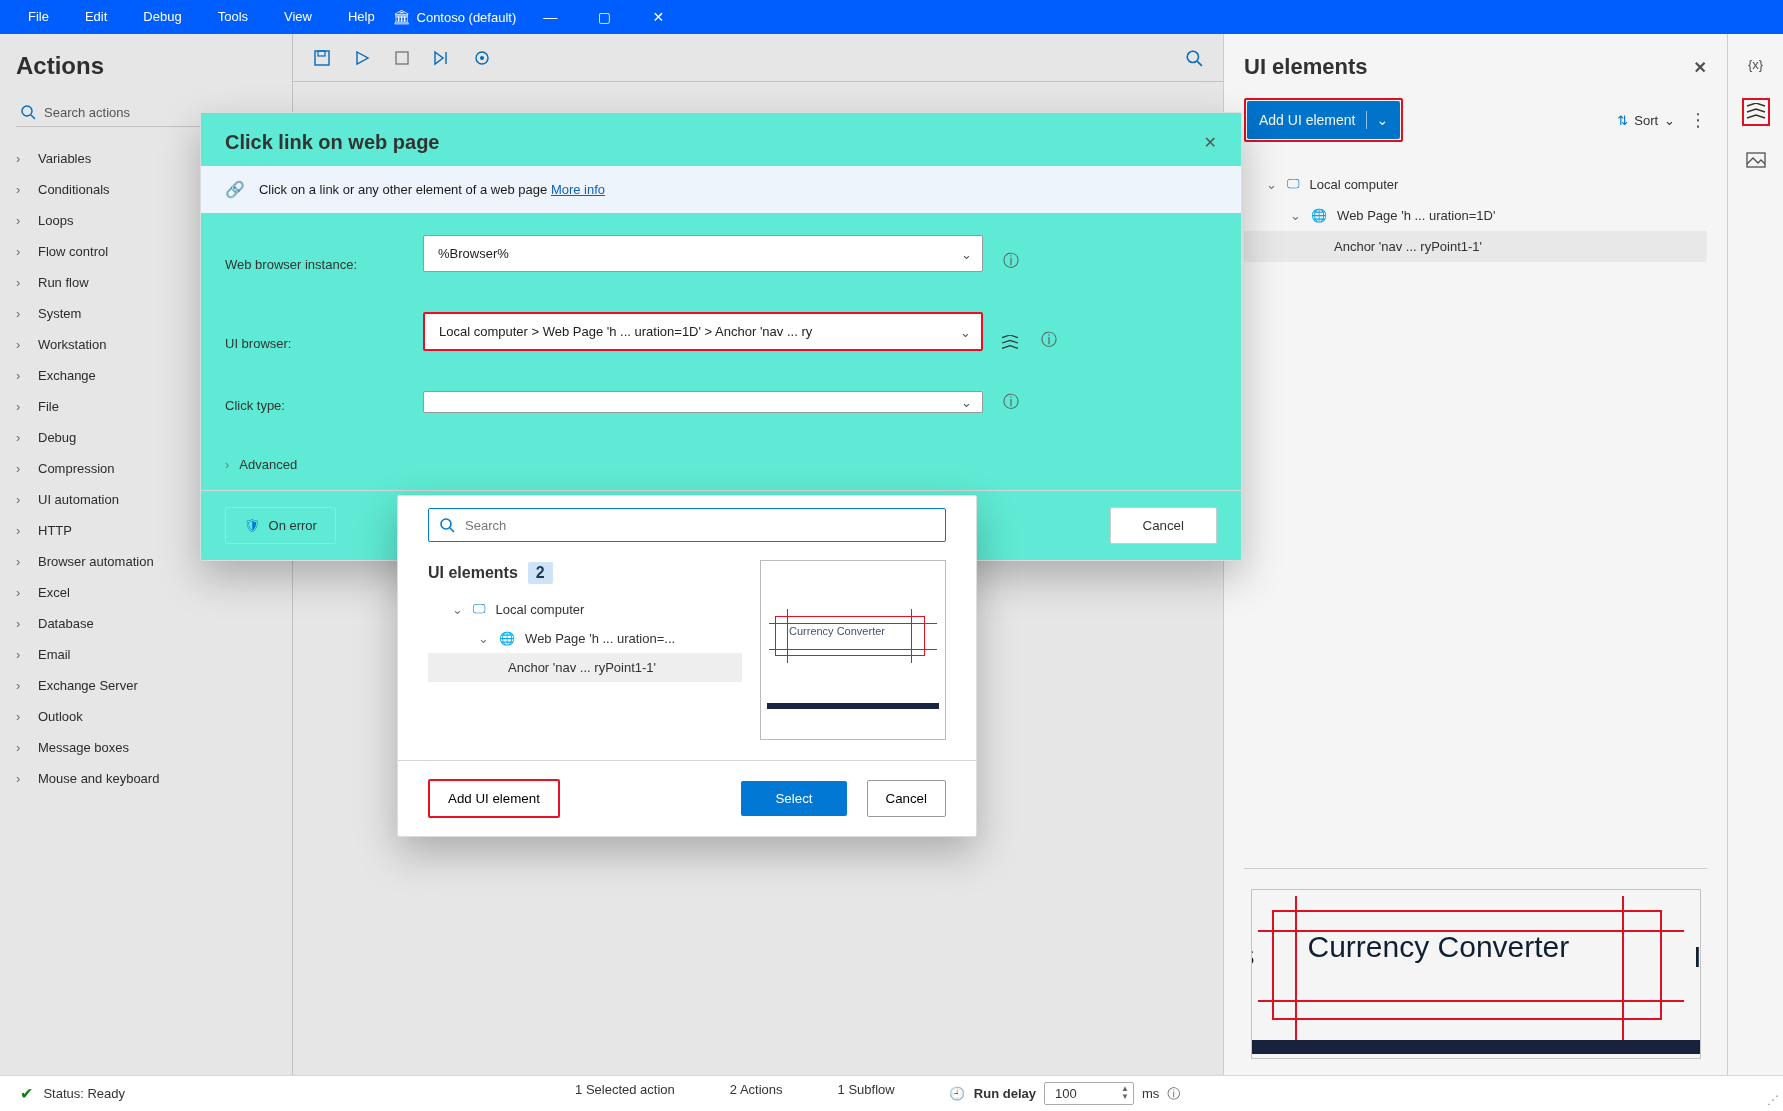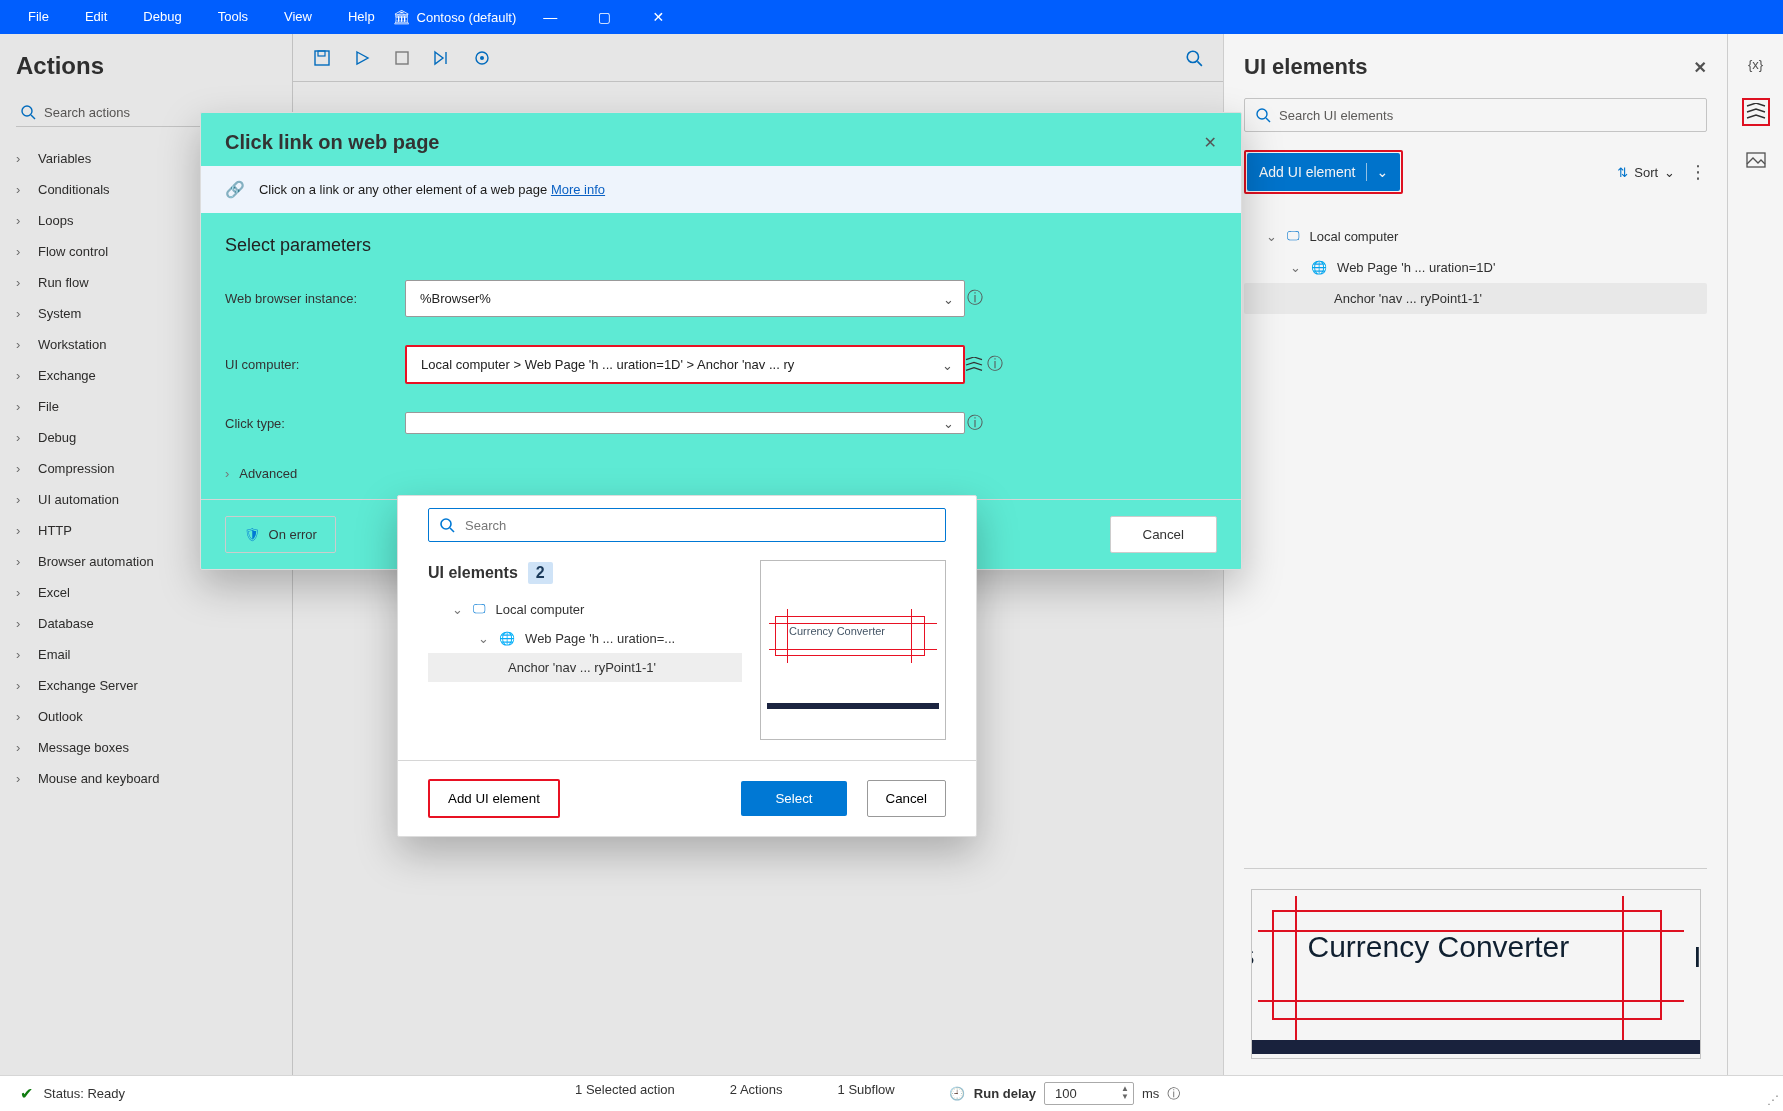--- a/index.html
+++ b/index.html
@@ -89,21 +89,21 @@
   .dialog-header { display:flex; align-items:center; justify-content:space-between; padding:18px 24px 12px;}
   .dialog-header h3 { font-size:20px; font-weight:600; margin:0;}
   .dialog-close { font-size:16px; color:#555; }
 
   .dialog-info { background:#eef4fc; padding:14px 24px; display:flex; align-items:center; gap:14px; color:#1b1a19;}
   .dialog-info a { color:#0b61c4; text-decoration:underline;}
 
   .dialog-body { padding:22px 24px 0; }
   .dialog-body h4 { font-size:18px; font-weight:400; margin:0 0 24px; color:#222;}
 
-  .param-row { display:flex; align-items:center; margin-bottom:28px;}
+  .param-row { display:flex; align-items:flex-end; gap:18px; margin-bottom:40px;}
   .param-label { width:180px; color:#333;}
   .param-control { position:relative; flex:1; max-width:560px;}
   .select-box { border:1px solid #999; border-radius:2px; padding:10px 34px 10px 14px; color:#222; position:relative; background:#fff;}
   .select-box .chev { position:absolute; right:10px; top:50%; transform:translateY(-50%); color:#555;}
   .info-icon { color:#555; font-size:16px; width:20px; text-align:center;}
   .layers-icon { color:#555; font-size:16px; width:20px; text-align:center;}
 
   .red-box { border:2px solid var(--red-highlight) !important; }
 
   .advanced-row { display:flex; align-items:center; gap:10px; color:#333; padding:4px 0 18px;}
@@ -300,27 +300,20 @@
     </div>
     <div class="canvas"></div>
   </div>
 
   <div class="ui-panel">
     <div class="ui-panel-inner">
       <h2>
         <span>UI elements</span>
         <span style="font-size:16px;color:#555;">✕</span>
       </h2>
-      <div class="ui-search">
-        <svg width="16" height="16" viewBox="0 0 16 16">
-            <circle cx="7" cy="7" r="5" fill="none" stroke="#0078d4" stroke-width="1.4"></circle>
-            <line x1="11" y1="11" x2="15" y2="15" stroke="#0078d4" stroke-width="1.4"></line>
-          </svg>
-        <span>Search UI elements</span>
-      </div>
       <div class="ui-row">
         <span class="redwrap">
           <button class="add-ui-btn">
             <span>Add UI element</span>
             <span class="divider"></span>
             <span>⌄</span>
           </button>
         </span>
         <div style="flex:1"></div>
         <div class="sort-btn">
@@ -384,35 +377,34 @@
 <div class="dialog">
   <div class="dialog-header">
     <h3>Click link on web page</h3>
     <span class="dialog-close">✕</span>
   </div>
   <div class="dialog-info">
     <span style="font-size:16px;">🔗</span>
     <span><span>Click on a link or any other element of a web page </span><a href="#">More info</a></span>
   </div>
   <div class="dialog-body">
-    <h4>Select parameters</h4>
 
     <div class="param-row">
       <div class="param-label">Web browser instance:</div>
       <div class="param-control">
         <div class="select-box">
           <span>%Browser%</span>
           <span class="chev">⌄</span>
         </div>
       </div>
       <span class="info-icon">ⓘ</span>
     </div>
 
     <div class="param-row">
-      <div class="param-label">UI computer:</div>
+      <div class="param-label">UI browser:</div>
       <div class="param-control">
         <div class="select-box red-box">
           <span>Local computer &gt; Web Page 'h ... uration=1D' &gt; Anchor 'nav ... ry</span>
           <span class="chev">⌄</span>
         </div>
       </div>
       <span class="layers-icon">
         <svg width="18" height="16" viewBox="0 0 20 18">
             <path d="M1 3 L10 0 L19 3 M1 9 L10 6 L19 9 M1 15 L10 12 L19 15" fill="none" stroke="#333" stroke-width="1.4"></path>
           </svg>

